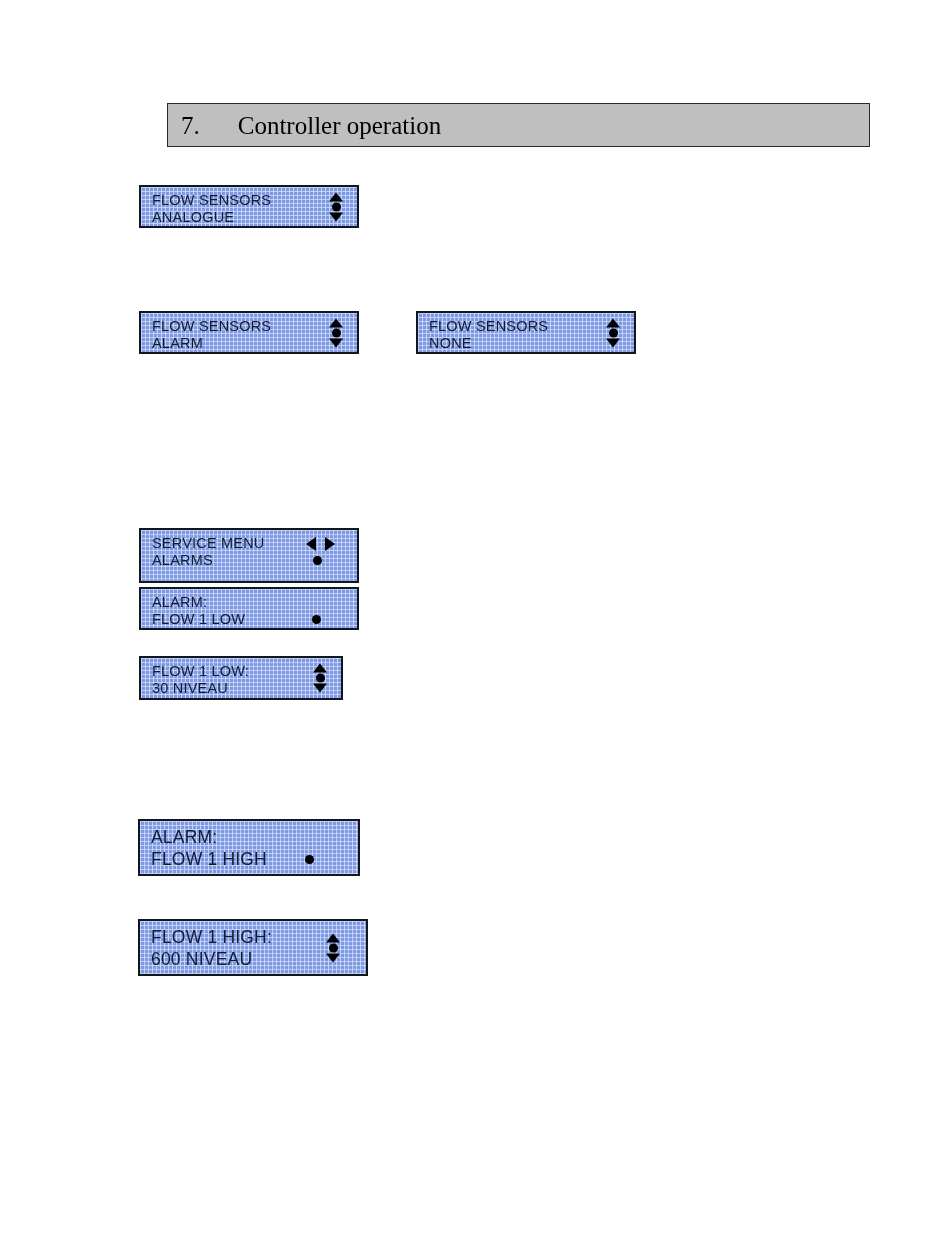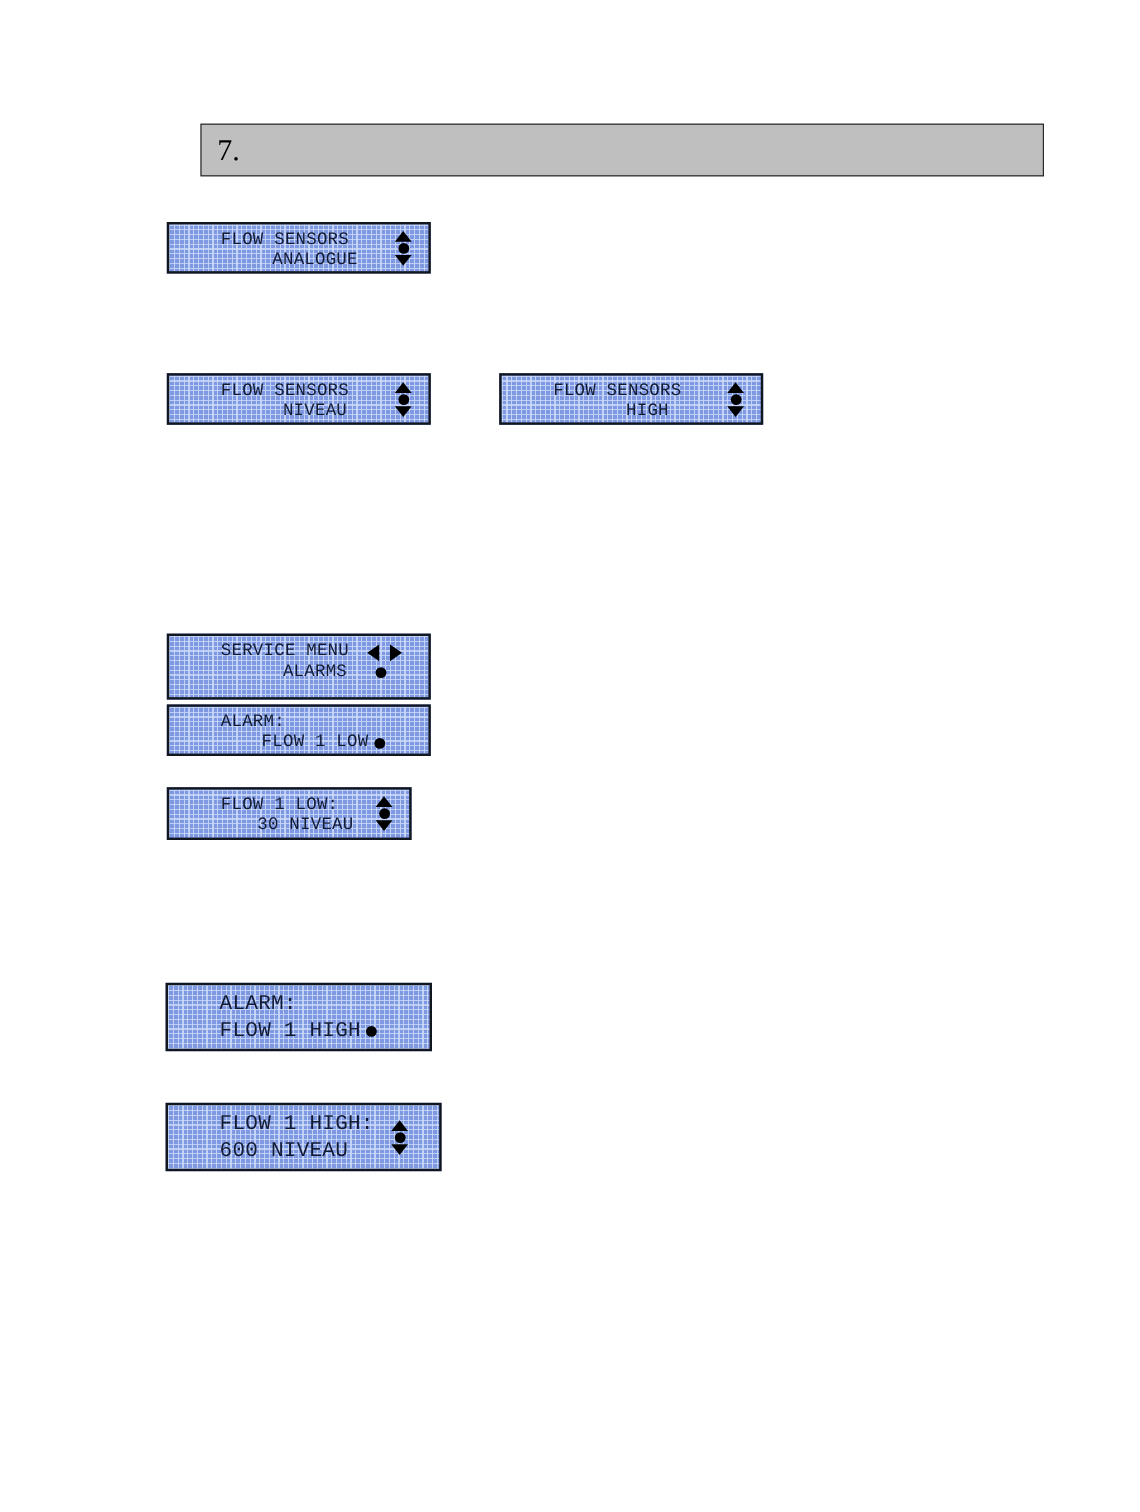--- a/index.html
+++ b/index.html
@@ -80,30 +80,29 @@
   .lcd .screen {
     position: relative;
     width: 100%;
     height: 100%;
   }
   .lcd .line {
     position: absolute;
     left: 11px;
     right: 16px;
     color: #121b33;
-    font-family: Liberation Mono, monospace;
+    font-family: Liberation Sans, sans-serif;
     letter-spacing: 0.2px;
     white-space: nowrap;
-    margin-left: 32px;
   }
 
   
   .lcd.sm .line        { font-size: 14.5px; }
   .lcd.sm .line.l1     { top: 5px; }
-  .lcd.sm .line.l2     { top: 22px; text-align: center; }
+  .lcd.sm .line.l2     { top: 22px; }
 
   
   .lcd.lg .line        { font-size: 17.5px; }
   .lcd.lg .line.l1     { top: 6px; }
   .lcd.lg .line.l2     { top: 28px; }
 
   
   .glyph-updown {
     position: absolute;
     display: flex;
@@ -146,49 +145,50 @@
     width: 9px; height: 9px;
     border-radius: 50%;
     background: #000;
   }
 </style>
 </head>
 <body>
 
 <div class="section-banner">
   <span class="sec-num">7.</span>
+  <span class="sec-title">Controller operation</span>
 </div>
 
 <div id="lcd-host">
     <div class="lcd sm" style="left: 139px; top: 185px; width: 220px; height: 43px;">
       <div class="screen">
         <div class="line l1">FLOW SENSORS</div>
         <div class="line l2">ANALOGUE</div>
         <div class="glyph-updown" style="right: 14px; top: 50%; transform: translateY(-50%);">
           <div class="tri-up"></div>
           <div class="dot-mid"></div>
           <div class="tri-dn"></div>
         </div>
       </div>
     </div>
     <div class="lcd sm" style="left: 139px; top: 311px; width: 220px; height: 43px;">
       <div class="screen">
         <div class="line l1">FLOW SENSORS</div>
-        <div class="line l2">NIVEAU</div>
+        <div class="line l2">ALARM</div>
         <div class="glyph-updown" style="right: 14px; top: 50%; transform: translateY(-50%);">
           <div class="tri-up"></div>
           <div class="dot-mid"></div>
           <div class="tri-dn"></div>
         </div>
       </div>
     </div>
     <div class="lcd sm" style="left: 416px; top: 311px; width: 220px; height: 43px;">
       <div class="screen">
         <div class="line l1">FLOW SENSORS</div>
-        <div class="line l2">HIGH</div>
+        <div class="line l2">NONE</div>
         <div class="glyph-updown" style="right: 14px; top: 50%; transform: translateY(-50%);">
           <div class="tri-up"></div>
           <div class="dot-mid"></div>
           <div class="tri-dn"></div>
         </div>
       </div>
     </div>
     <div class="lcd sm" style="left: 139px; top: 528px; width: 220px; height: 55px;">
       <div class="screen">
         <div class="line l1">SERVICE MENU</div>

